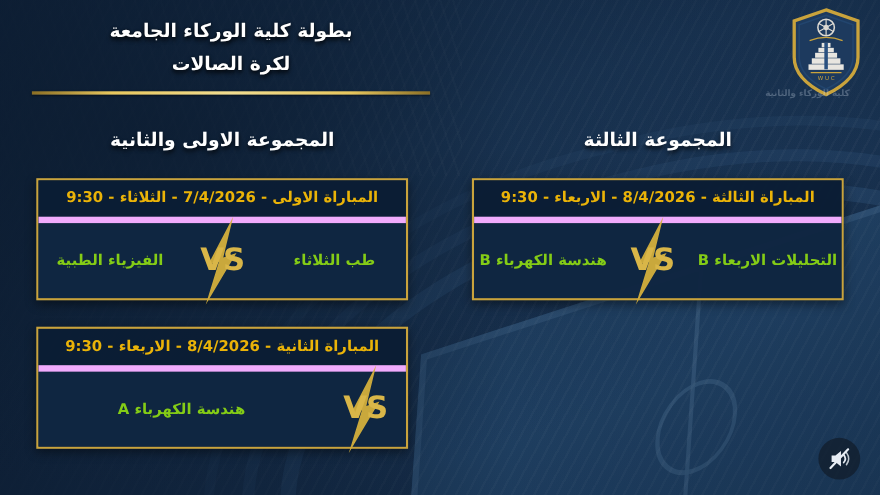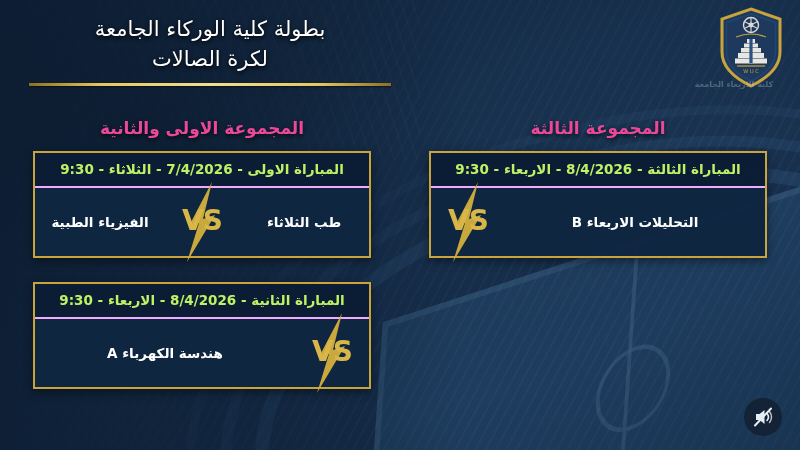--- a/index.html
+++ b/index.html
@@ -53,21 +53,21 @@
     position:absolute;inset:0;
     background:
       radial-gradient(ellipse at 18% 28%, rgba(12,28,48,.78) 0%, rgba(12,28,48,.25) 45%, rgba(12,28,48,0) 70%),
       linear-gradient(90deg, rgba(13,30,52,.92) 0%, rgba(13,30,52,.55) 34%, rgba(13,30,52,.15) 58%, rgba(13,30,52,.35) 100%),
       linear-gradient(180deg, rgba(13,30,52,.35) 0%, rgba(13,30,52,0) 30%, rgba(13,30,52,.30) 100%);
   }
 
   
   .header{position:absolute;left:0;top:0;width:420px;padding-top:14px;text-align:center;}
   .title-line{
-    color:#ffffff;font-weight:normal;font-size:21px;line-height:30px;
+    color:#ffffff;font-weight:bold;font-size:17px;line-height:30px;
     letter-spacing:.2px;
     text-shadow:0 2px 4px rgba(0,0,0,.75), 0 0 2px rgba(0,0,0,.6);
   }
   .title-rule{
     margin:9px auto 0;width:362px;height:3px;
     background:linear-gradient(90deg,#8c6f24 0%,#e8c75d 20%,#f2dd90 50%,#e8c75d 80%,#8c6f24 100%);
     box-shadow:0 1px 2px rgba(0,0,0,.5);
   }
 
   
@@ -76,45 +76,45 @@
   .logo-sub{
     position:absolute;right:6px;top:74px;width:88px;text-align:center;
     font-size:8px;color:rgba(215,228,242,.28);letter-spacing:1px;font-weight:bold;
   }
 
   
   .col{position:absolute;top:118px;}
   .col-left{left:16px;width:372px;}
   .col-right{left:412px;width:372px;}
   .group-title{
-    text-align:center;color:#ec4899;font-weight:bold;font-size:17px;
+    text-align:center;color:#ffffff;font-weight:bold;font-size:17px;
     text-shadow:0 2px 4px rgba(0,0,0,.7);
-    margin-bottom:13px;
+    margin-bottom:24px;
   }
 
   .card{
     border:2px solid #c9a33c;
     background:rgba(13,33,58,.88);
     box-shadow:0 3px 9px rgba(0,0,0,.45);
     margin:0 17px 24px;
   }
   .card-head{
-    border-bottom:2px solid #f0abfc;
+    border-bottom:6px solid #f0abfc;
     background:rgba(11,29,52,.92);
-    color:#bef264;font-weight:bold;font-size:13.5px;
+    color:#eab308;font-weight:bold;font-size:13.5px;
     text-align:center;padding:8px 6px 9px;
     white-space:nowrap;
   }
   .card-body{
     position:relative;
     display:flex;align-items:center;justify-content:center;
     height:68px;background:rgba(16,39,66,.88);
   }
   .team{
-    flex:1;text-align:center;color:#ffffff;font-weight:bold;font-size:13.5px;
+    flex:1;text-align:center;color:#84cc16;font-weight:bold;font-size:13.5px;
     padding:0 4px;white-space:nowrap;
   }
   .vs-wrap{
     position:relative;width:74px;height:68px;flex:0 0 74px;text-align:center;
   }
   .vs-wrap svg{position:absolute;left:0;top:-6px;}
 
   
   .mute{
     position:absolute;right:18px;bottom:14px;width:38px;height:38px;
@@ -157,21 +157,21 @@
         <rect x="29" y="33" width="8" height="4"></rect>
         <rect x="26" y="37.5" width="14" height="4"></rect>
         <rect x="23" y="42" width="20" height="4.5"></rect>
         <rect x="20" y="47" width="26" height="5"></rect>
         <rect x="17" y="52.5" width="32" height="5"></rect>
       </g>
       <rect x="31.4" y="33" width="3.2" height="24" fill="#2a5180"></rect>
       <path d="M19 60 h28" stroke="#c9a33c" stroke-width="1.2"></path>
       <text x="33" y="66.5" font-size="5" fill="#c9a33c" text-anchor="middle" font-family="DejaVu Sans, sans-serif">W U C</text>
     </svg>
-    <div class="logo-sub">كلية الاربعاء الجامعة</div>
+    <div class="logo-sub">كلية الوركاء والثانية</div>
   </div>
 
   <div class="col col-left">
     <div class="group-title">المجموعة الاولى والثانية</div>
 
     <div class="card">
       <div class="card-head">المباراة الاولى - 7/4/2026 - الثلاثاء - 9:30</div>
       <div class="card-body">
         <div class="team">طب الثلاثاء</div>
         <div class="vs-wrap">
@@ -204,20 +204,21 @@
     <div class="card">
       <div class="card-head">المباراة الثالثة - 8/4/2026 - الاربعاء - 9:30</div>
       <div class="card-body">
         <div class="team">التحليلات الاربعاء B</div>
         <div class="vs-wrap">
           <svg width="74" height="80" viewBox="0 0 74 80">
             <path d="M47 0 L24 44 L34 41 L22 80 L50 33 L38 37 Z" fill="#d4af3c" opacity=".95"></path>
             <text x="37" y="48" font-size="28" font-weight="bold" fill="#d9b648" text-anchor="middle" font-family="DejaVu Sans, sans-serif" letter-spacing="-1">VS</text>
           </svg>
         </div>
+        <div class="team">هندسة الكهرباء B</div>
       </div>
     </div>
   </div>
 
   <div class="mute">
     <svg width="22" height="22" viewBox="0 0 22 22">
       <path d="M4 8 h3.5 L12.5 4 v14 L7.5 14 H4 Z" fill="#e7edf4"></path>
       <path d="M15 7.5 Q18 11 15 14.5" fill="none" stroke="#e7edf4" stroke-width="1.6" stroke-linecap="round"></path>
       <path d="M17.5 5.5 Q21.5 11 17.5 16.5" fill="none" stroke="#e7edf4" stroke-width="1.4" stroke-linecap="round" opacity=".8"></path>
       <path d="M3 19.5 L19 2.5" stroke="#e7edf4" stroke-width="2" stroke-linecap="round"></path>

